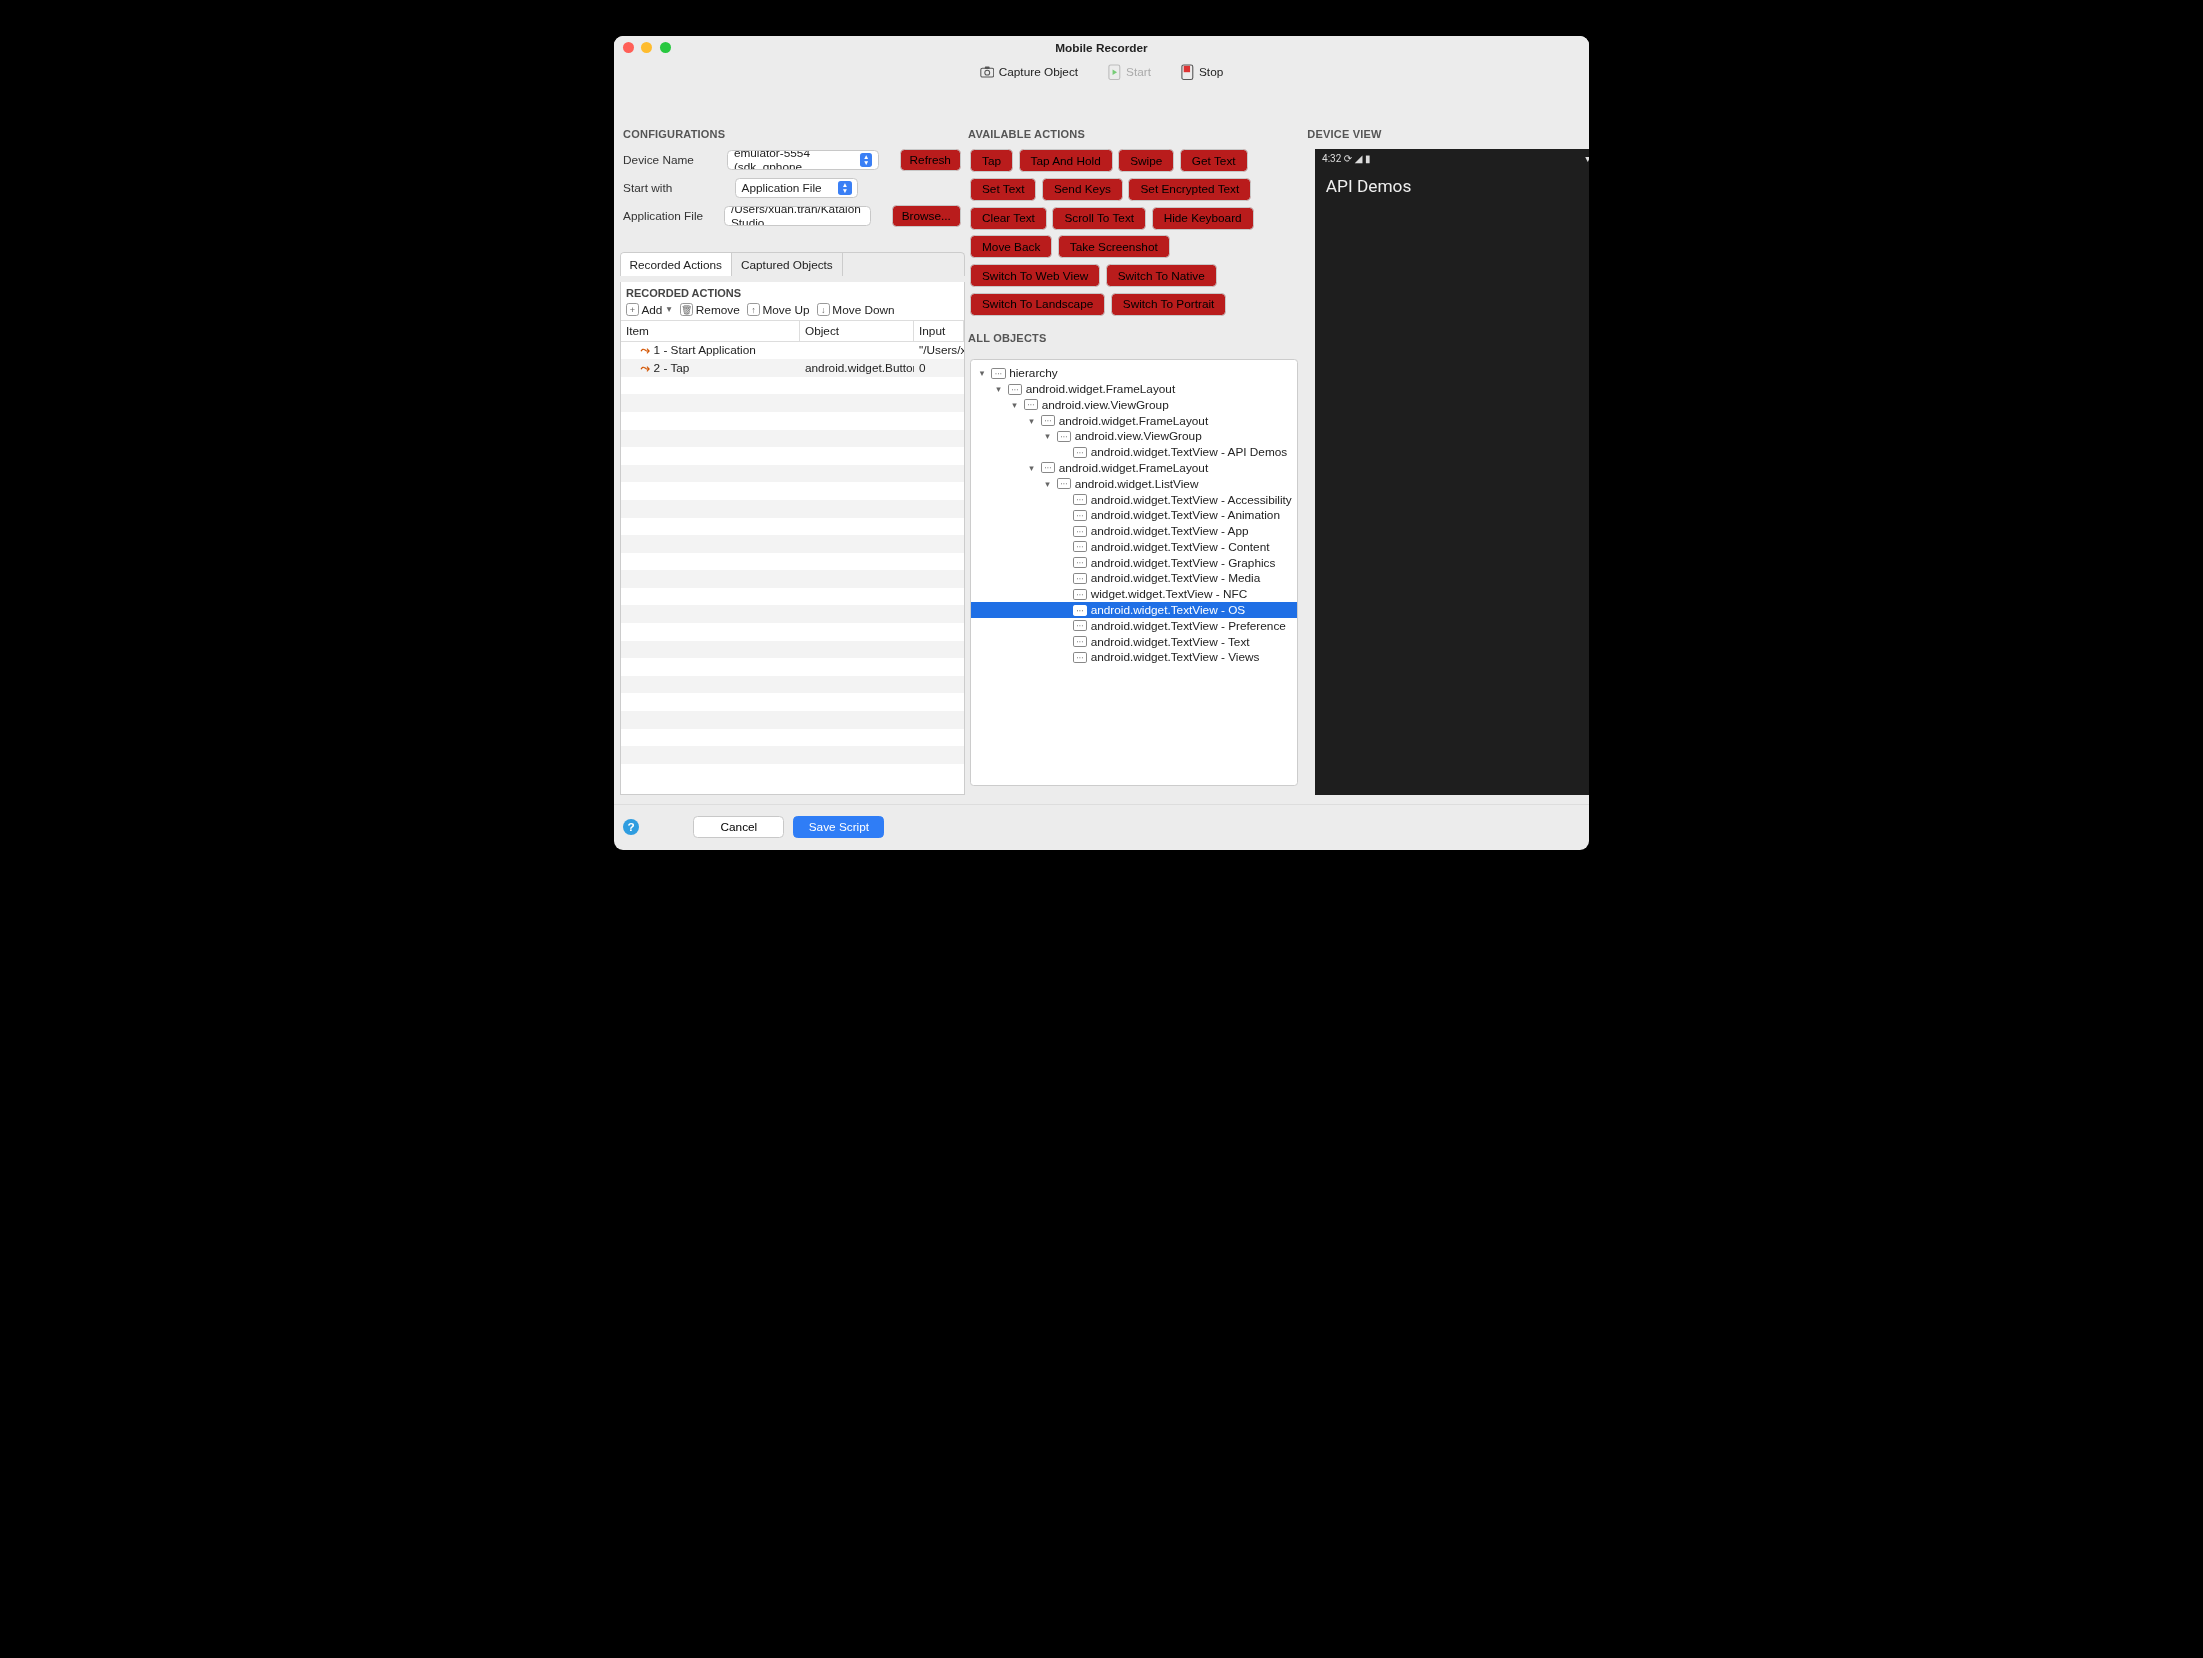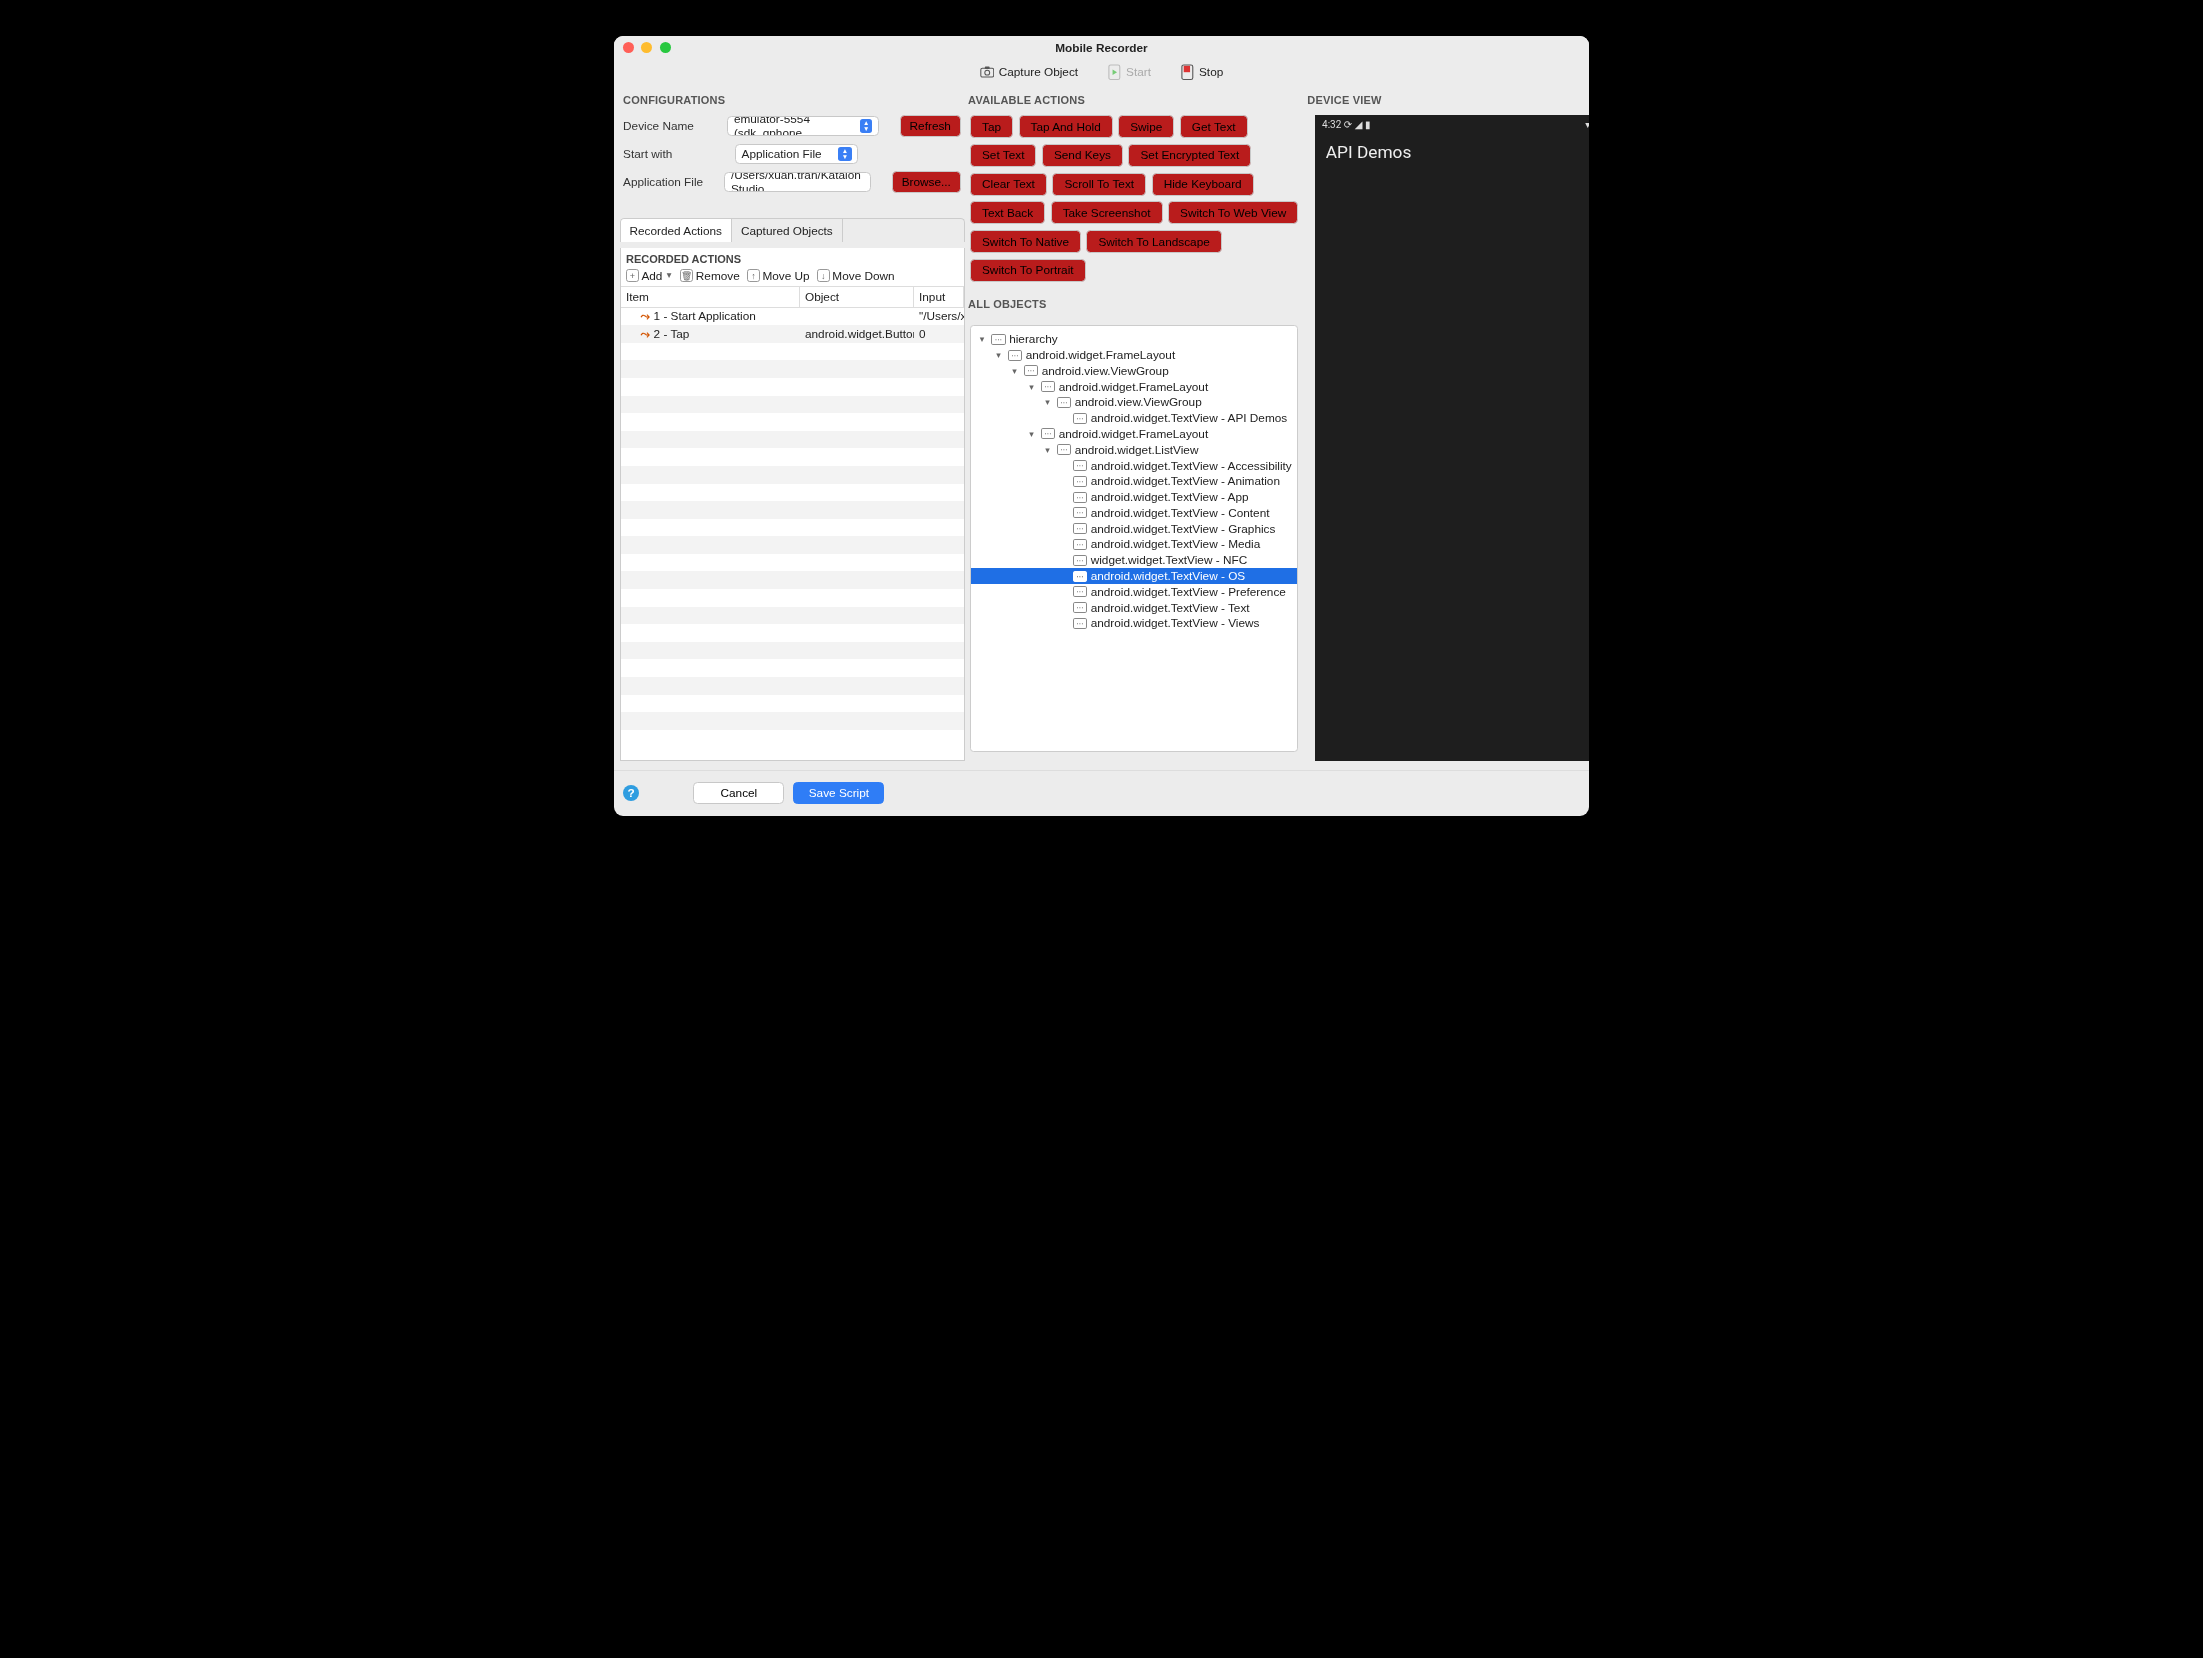--- a/index.html
+++ b/index.html
@@ -64,20 +64,21 @@
   width: 14.5px; height: 14.5px;
   display: inline-flex;
   align-items: center;
   justify-content: center;
 }
 .main-grid {
   display: grid;
   grid-template-columns: 345px 1fr 327px;
   gap: 0;
   padding: 0 5.5px 5.5px;
+  margin-top: 34px;
 }
 .left-col, .mid-col, .right-col {
   display: flex;
   flex-direction: column;
   gap: 5.5px;
 }
 .section-label {
   font-weight: 700;
   font-size: 11px;
   color: #555;
@@ -572,21 +573,21 @@
           <button class="btn">Tap</button>
           <button class="btn">Tap And Hold</button>
           <button class="btn">Swipe</button>
           <button class="btn">Get Text</button>
           <button class="btn">Set Text</button>
           <button class="btn">Send Keys</button>
           <button class="btn">Set Encrypted Text</button>
           <button class="btn">Clear Text</button>
           <button class="btn">Scroll To Text</button>
           <button class="btn">Hide Keyboard</button>
-          <button class="btn">Text Back</button>
+          <button class="btn">Move Back</button>
           <button class="btn">Take Screenshot</button>
           <button class="btn">Switch To Web View</button>
           <button class="btn">Switch To Native</button>
           <button class="btn">Switch To Landscape</button>
           <button class="btn">Switch To Portrait</button>
         </div>
       <div class="section-label" style="margin-top:5.5px">ALL OBJECTS</div>
       <div class="objects-panel" id="tree">
           <div class="tree-row" style="padding-left: 5.5px;">
             <span class="tree-arrow">▾</span>

